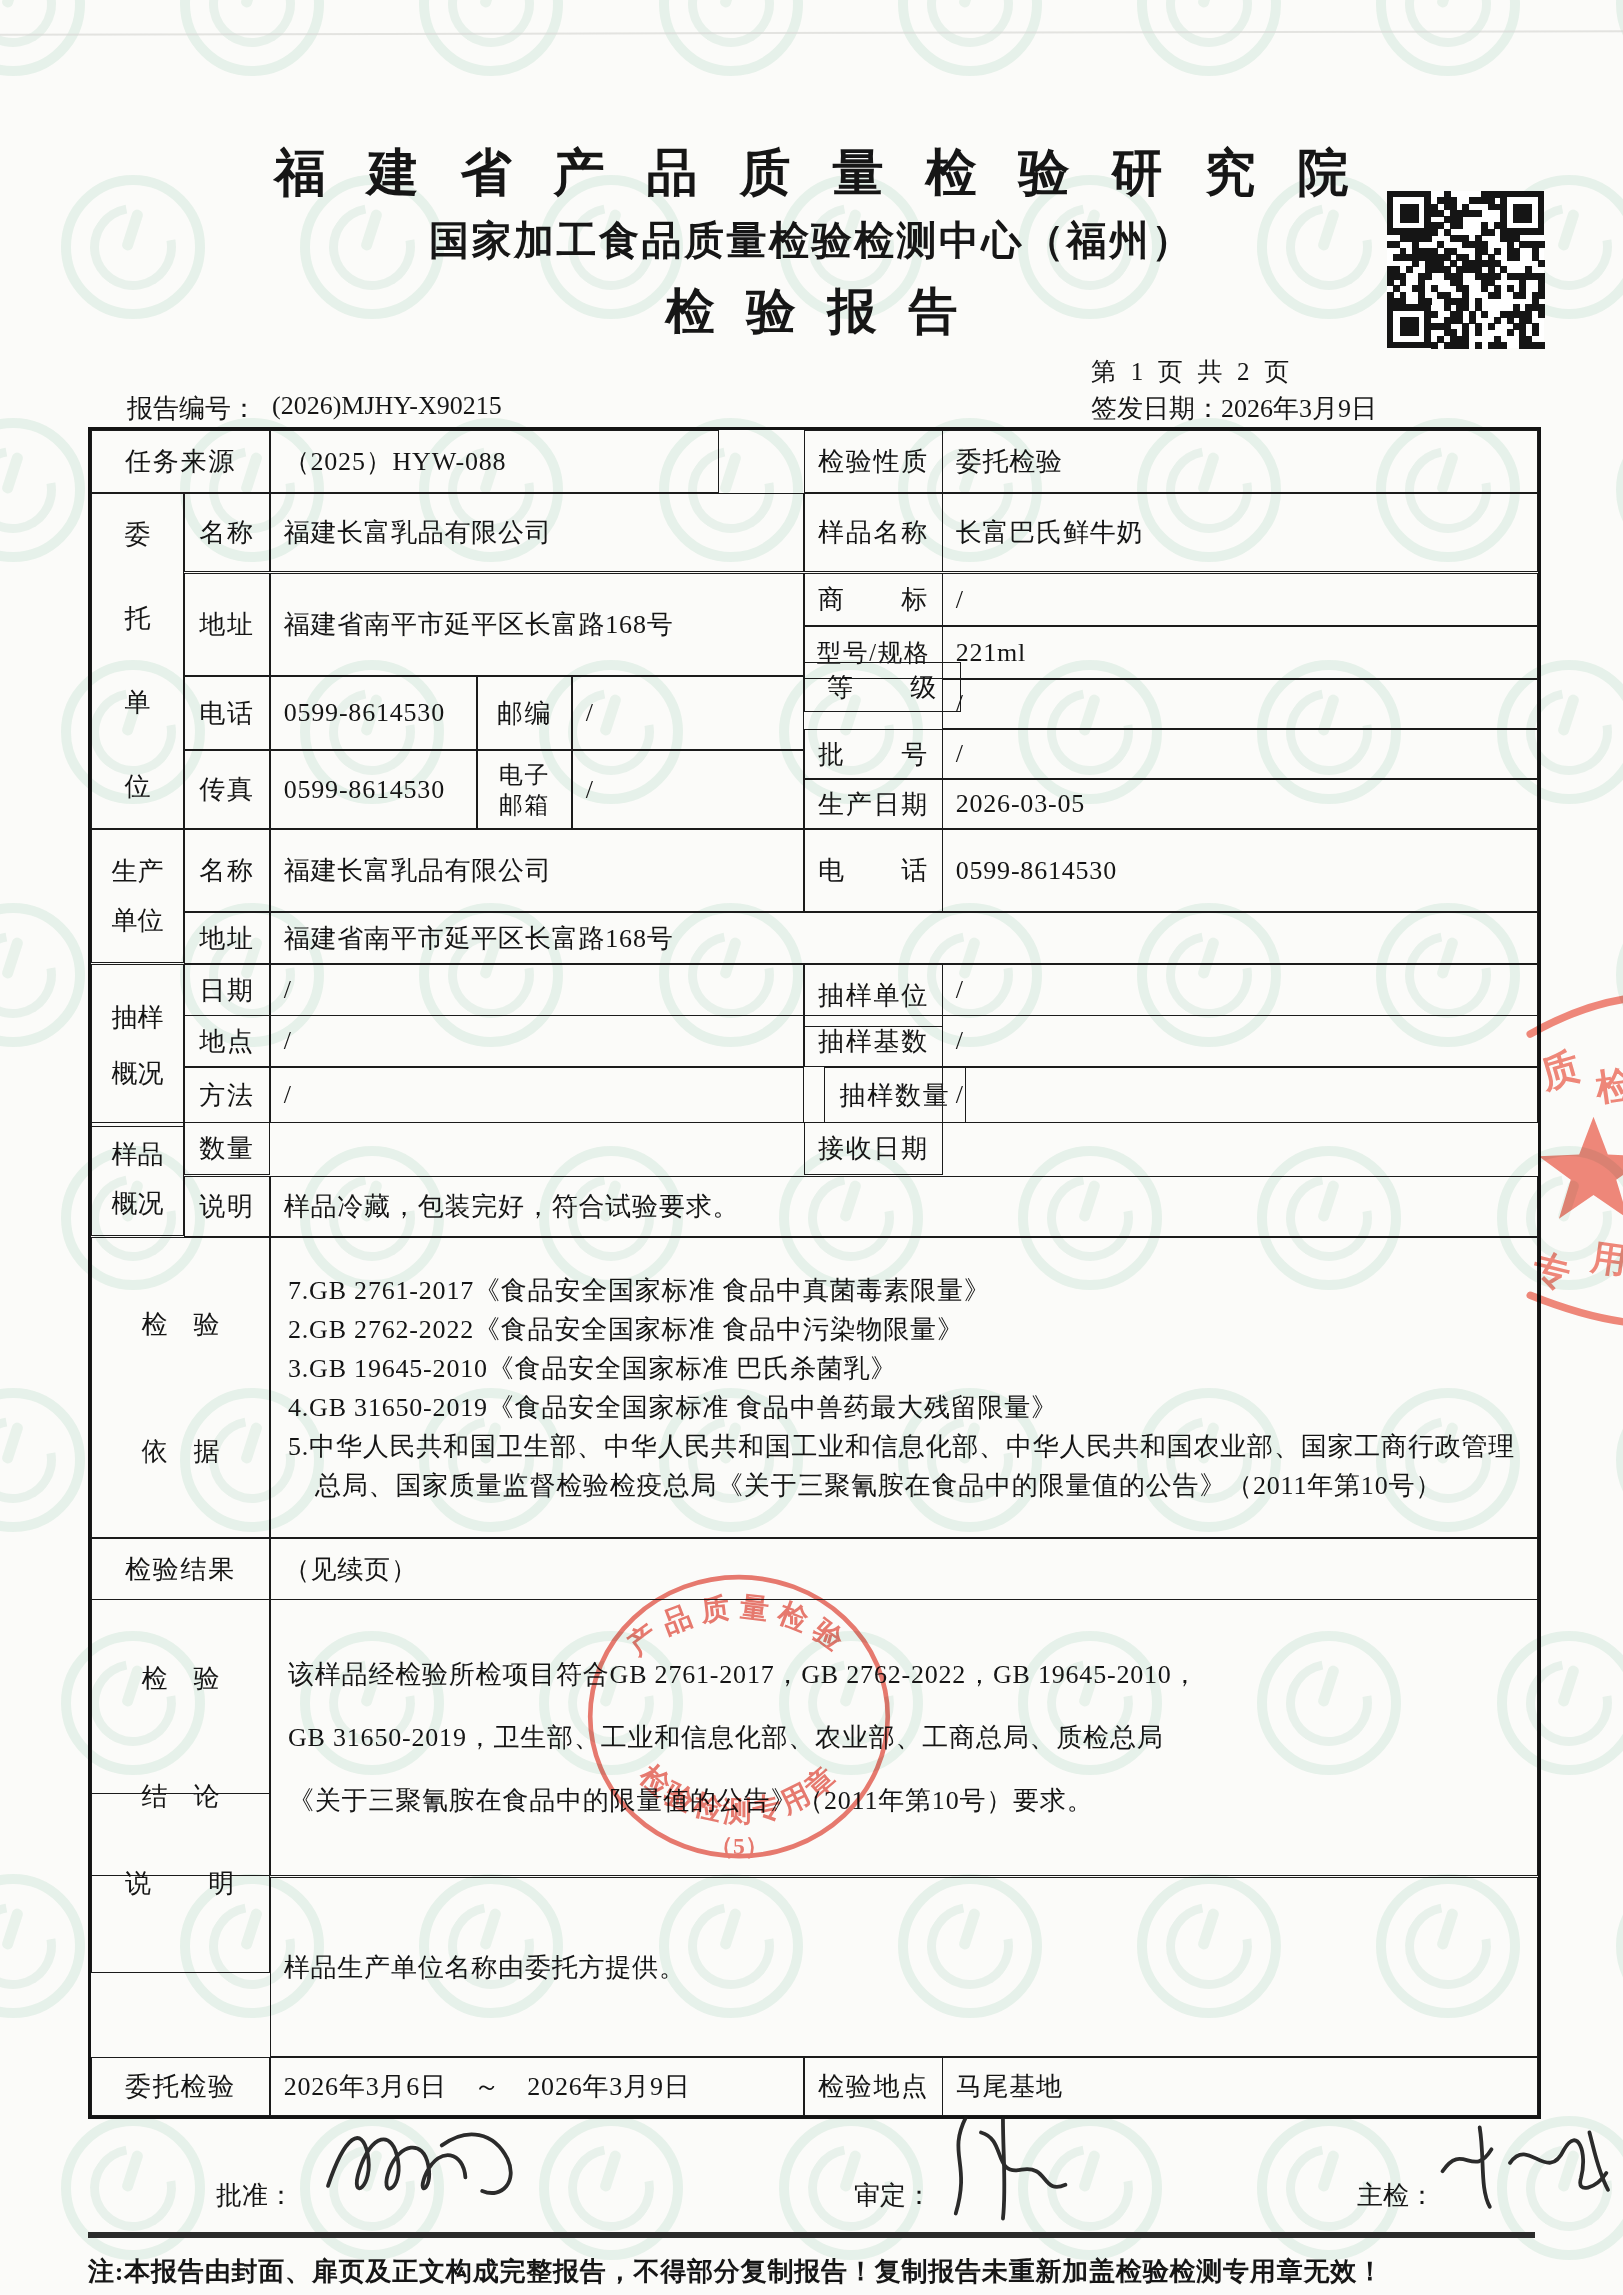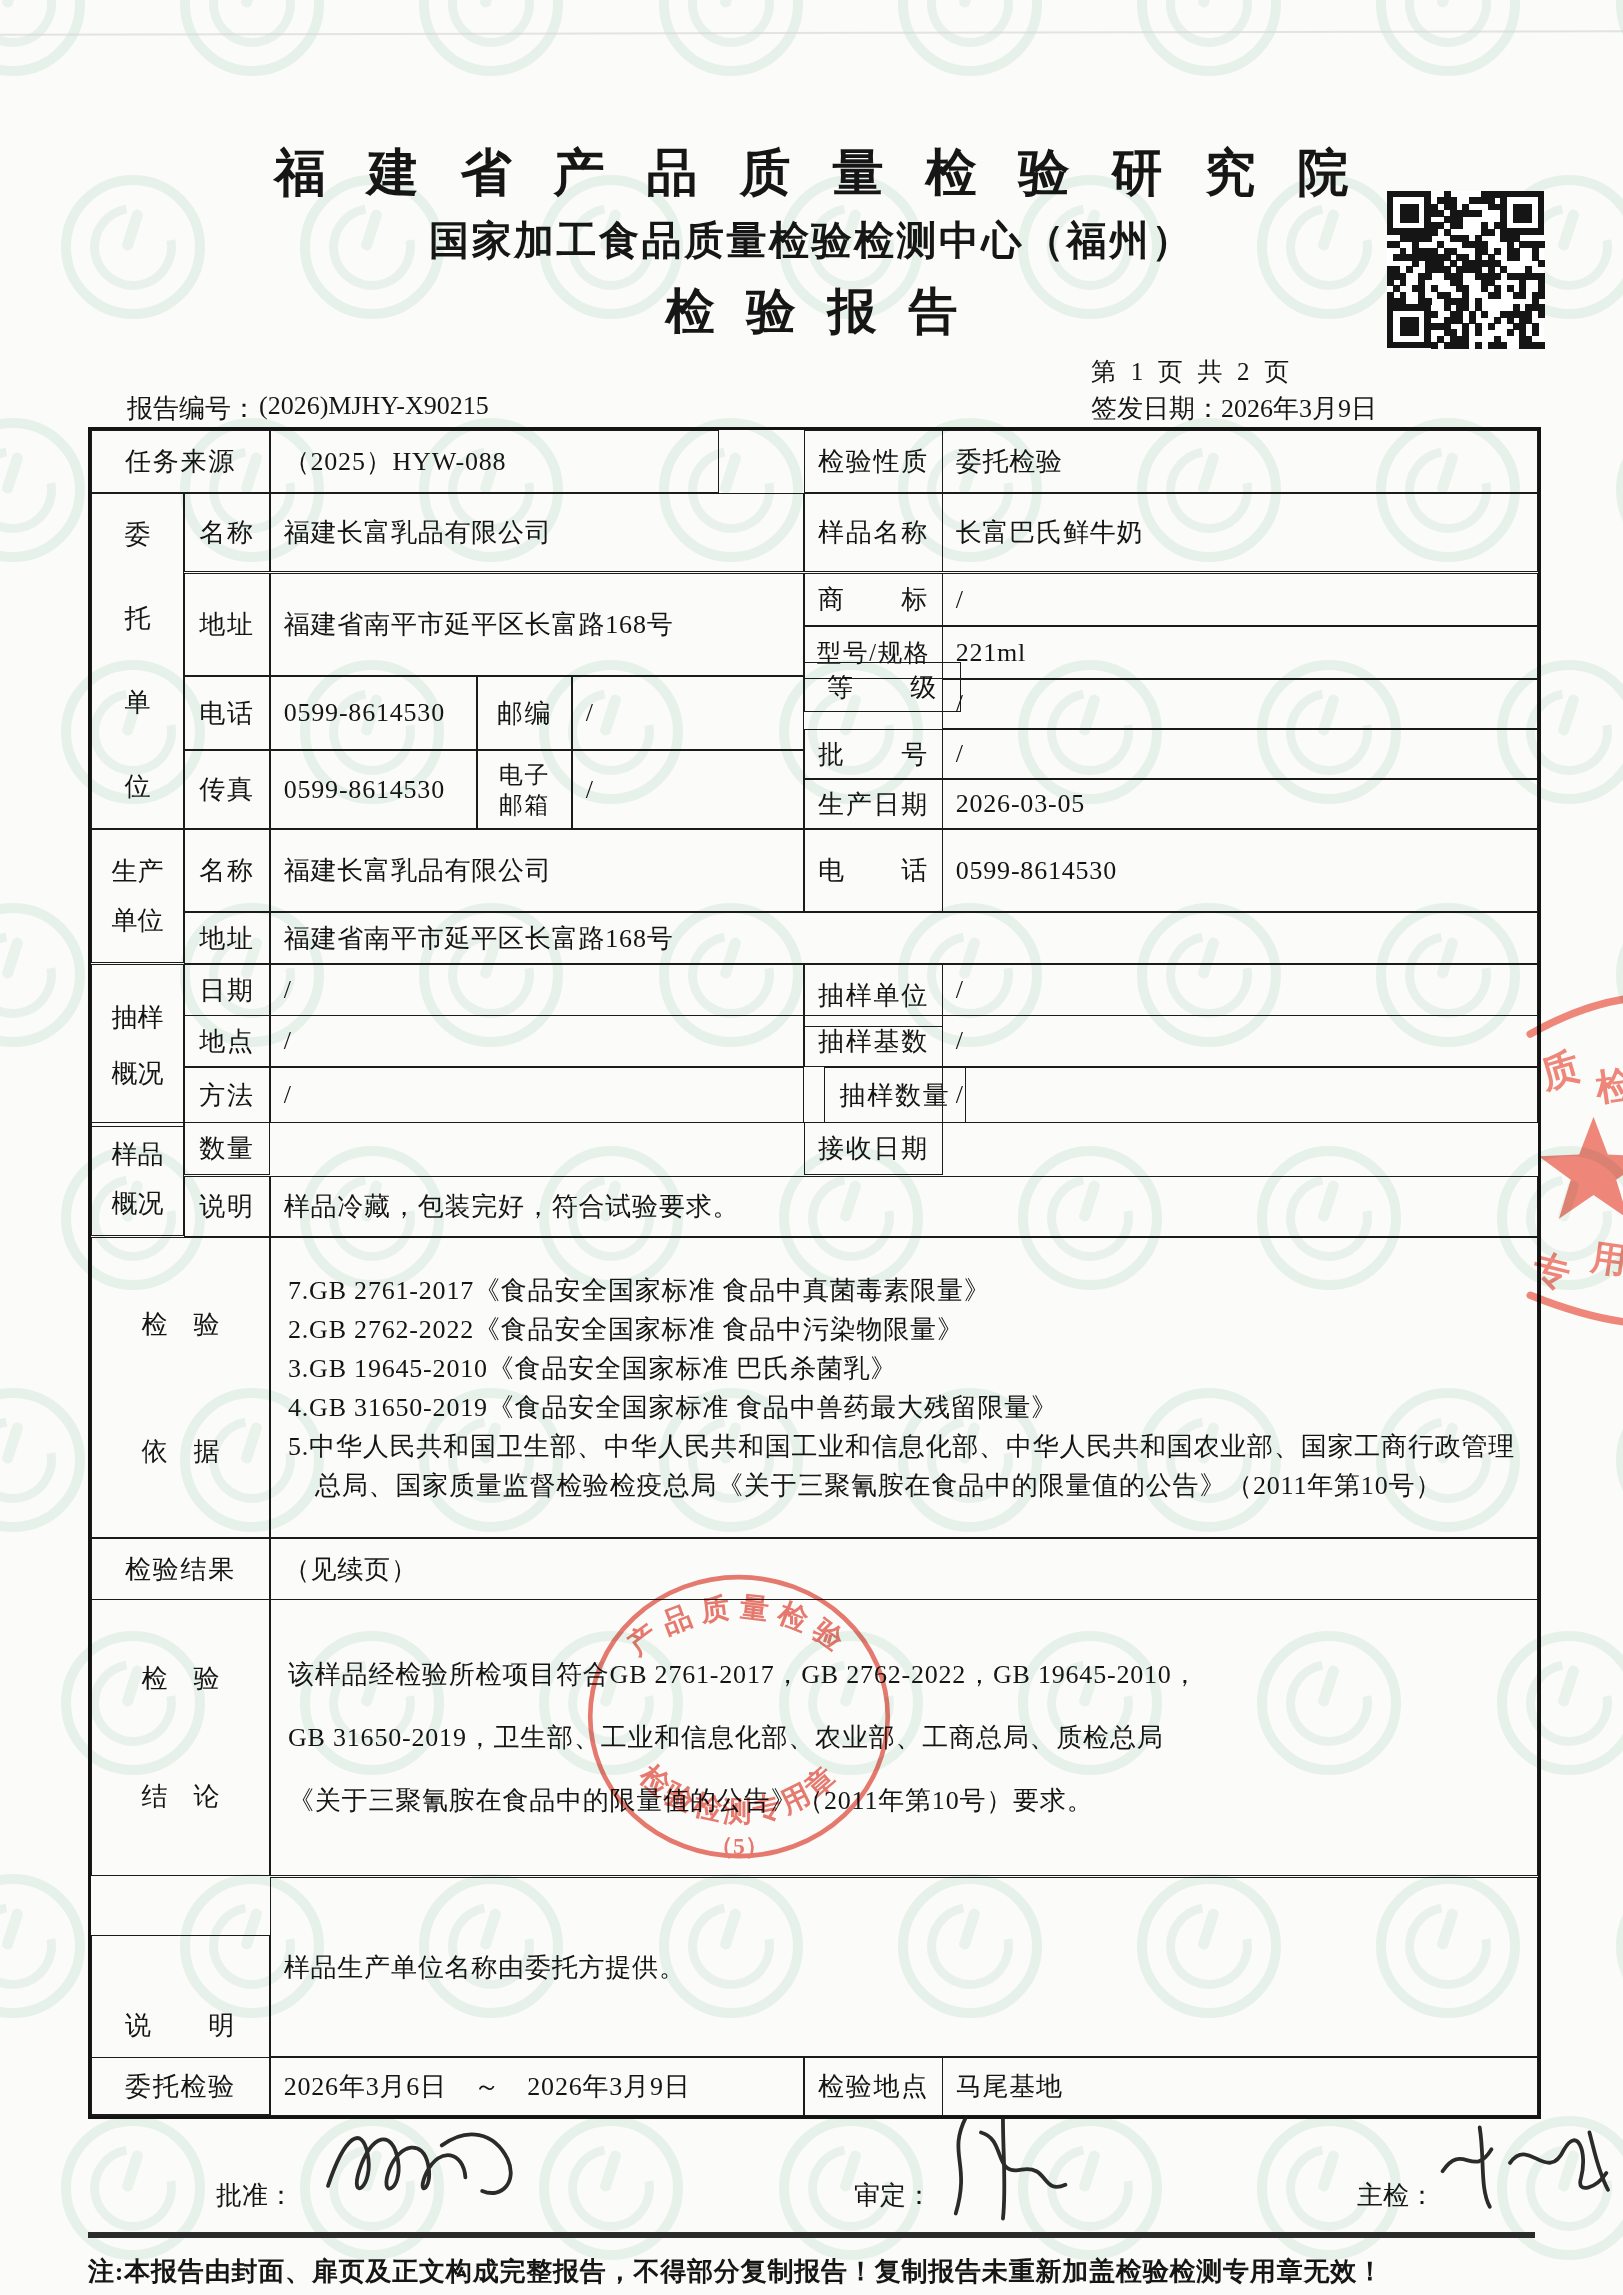--- a/index.html
+++ b/index.html
@@ -8,21 +8,21 @@
     background:#fbfbf9;color:#161616;
     font-family:"Liberation Serif","DejaVu Serif",serif;
   }
   .abs{position:absolute}
   .scanline{position:absolute;left:0;top:32px;width:1623px;height:1.7px;background:#d9d9d5;opacity:.7;transform:rotate(-.12deg)}
   
   .title1{left:88px;top:139px;width:1447px;text-align:center;font-size:51px;font-weight:bold;letter-spacing:42px;text-indent:42px;white-space:nowrap}
   .title2{left:88px;top:213px;width:1447px;text-align:center;font-size:40px;font-weight:bold;letter-spacing:2.5px;white-space:nowrap}
   .title3{left:88px;top:279px;width:1447px;text-align:center;font-size:49px;font-weight:bold;letter-spacing:32px;text-indent:32px;white-space:nowrap}
   .pageinfo{left:1091px;top:355px;font-size:25px;letter-spacing:4.2px;white-space:nowrap}
-  .metaL{left:127px;top:391px;font-size:26px;display:flex;gap:2px;white-space:nowrap}
+  .metaL{left:127px;top:391px;font-size:26px;display:flex;gap:15px;white-space:nowrap}
   .metaR{left:1091px;top:391px;font-size:26px;display:flex;white-space:nowrap}
   #qr{left:1387px;top:191px;width:157px;height:157px;background:#fff}
   #qr div{position:absolute;background:#151515}
   
   #tbl{left:88px;top:427px;width:1447px;height:1686px;border:3.4px solid #141414}
   .c{position:absolute;box-sizing:border-box;border:1.7px solid #1b1b1b;display:flex;align-items:center;color:#151515;font-size:26px;background:transparent}
   .l{justify-content:center;text-align:center;letter-spacing:1.7px}
   .v{padding:0 12.7px;letter-spacing:0.8px}
   .ml{white-space:pre-line;text-align:center}
   .vt{white-space:pre-line;line-height:84px;justify-content:center;text-align:center}
@@ -769,21 +769,21 @@
   <div class="c v" style="left:179px;top:1108px;width:1268px;height:62px">（见续页）</div>
 
   <div class="c vt5" style="left:0;top:1169px;width:179px;height:277px">检　验
 结　论</div>
   <div class="c col" style="left:179px;top:1169px;width:1268px;height:277px">
       <div class="cl2">该样品经检验所检项目符合GB 2761-2017，GB 2762-2022，GB 19645-2010，</div>
       <div class="cl2">GB 31650-2019，卫生部、工业和信息化部、农业部、工商总局、质检总局</div>
       <div class="cl2">《关于三聚氰胺在食品中的限量值的公告》（2011年第10号）要求。</div>
     </div>
 
-  <div class="c l" style="left:0;top:1505px;width:179px;height:180px">说　　明</div>
+  <div class="c l" style="left:0;top:1363px;width:179px;height:180px">说　　明</div>
   <div class="c v" style="left:179px;top:1447px;width:1268px;height:180px">样品生产单位名称由委托方提供。</div>
 
   <div class="c l" style="left:0;top:1627px;width:179px;height:59px">委托检验</div>
   <div class="c v" style="left:179px;top:1627px;width:534px;height:59px">2026年3月6日　～　2026年3月9日</div>
   <div class="c l" style="left:713px;top:1627px;width:139px;height:59px">检验地点</div>
   <div class="c v" style="left:851px;top:1627px;width:596px;height:59px">马尾基地</div>
 </div>
 
 <svg class="abs stamp" style="left:558px;top:1556px" width="389" height="355" viewBox="0 0 460 420">
   <g opacity="0.78">

